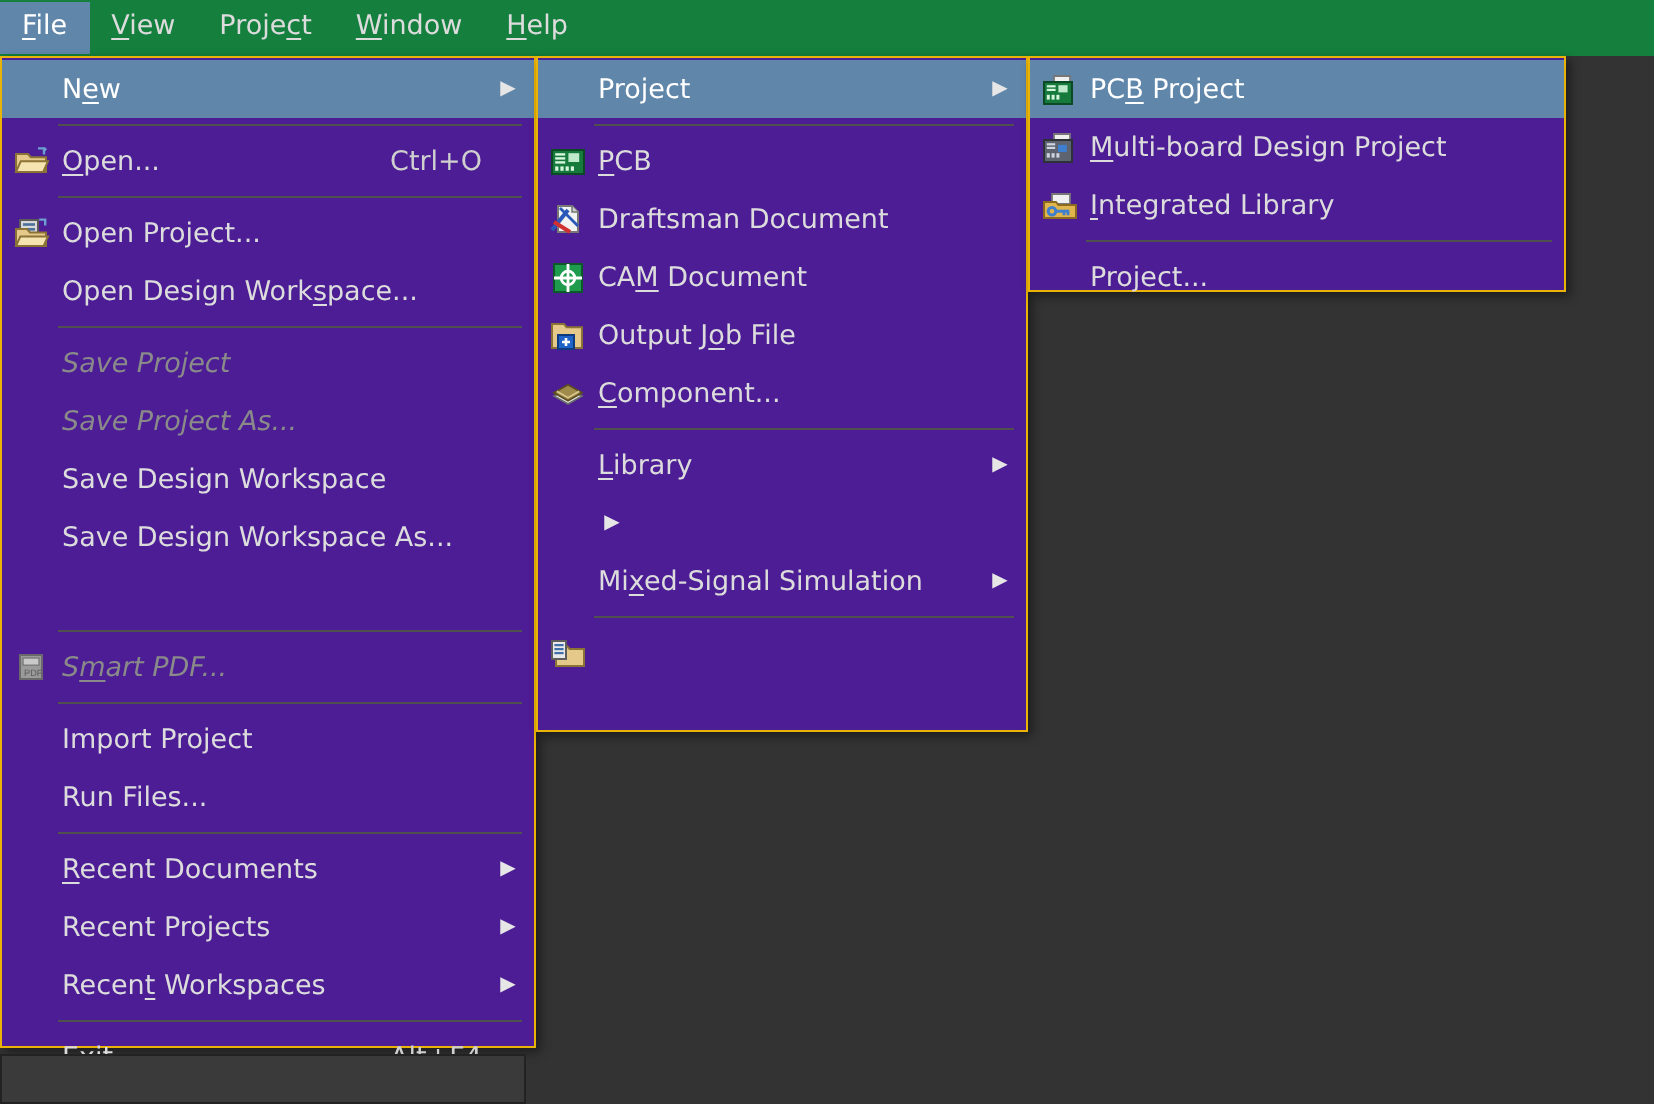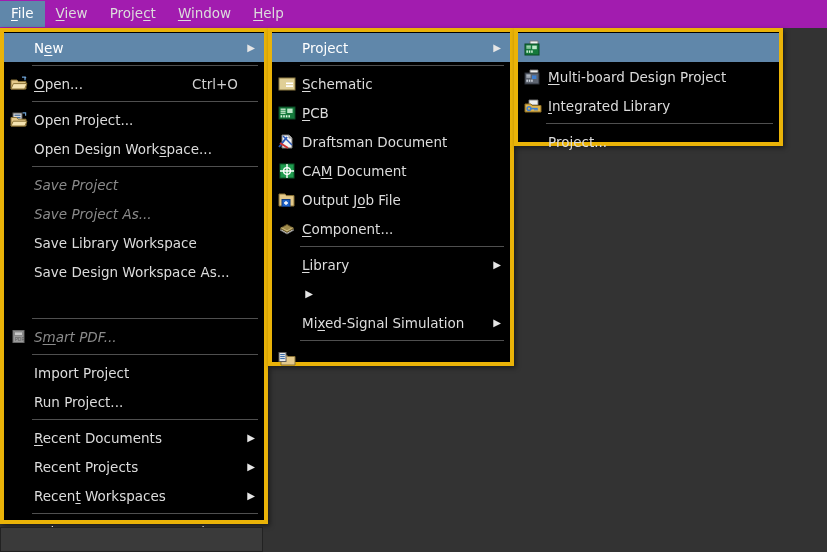--- a/index.html
+++ b/index.html
@@ -7,40 +7,40 @@
     width:827px;height:552px;
     background:#333333;
     font-family:"DejaVu Sans", sans-serif;
     font-size:13.5px;
     color:#dcdcdc;
     overflow:hidden;
     position:relative;
   }
   .menubar{
     position:absolute;left:0;top:0;width:827px;height:28px;
-    background:#a21caf;
+    background:#15803d;
     display:flex;align-items:center;
     box-sizing:border-box;
   }
   .menubar-item{
     padding:4px 11px 5px 11px;
     margin:0;
     color:#dcdcdc;
     line-height:17px;
     white-space:nowrap;
     cursor:default;
   }
   .menubar-item.active{ background:#6087aa; color:#ffffff; }
   .u{ text-decoration:underline; text-underline-offset:2px; }
 
   
   .menu{
     position:absolute;
-    background:#000000;
-    border:4px solid #eab308;
+    background:#4c1d95;
+    border:1px solid #eab308;
     box-shadow:2px 2px 5px rgba(0,0,0,.45);
     box-sizing:border-box;
     padding:1px 0;
   }
   #menu-file{ left:0px; top:28px; width:268px; height:496px; }
   #menu-new{ left:268px; top:28px; width:246px; height:338px; }
   #menu-project{ left:514px; top:28px; width:269px; height:118px; }
   #panel-below{
     position:absolute;left:0px;top:527px;width:263px;height:25px;
     background:#3a3a3a;border:1px solid #222222;box-sizing:border-box;
@@ -130,21 +130,21 @@
       <div class="label">Save Project</div>
       <div class="arrow"></div>
     </div>
     <div class="row disabled">
       <div class="ico"></div>
       <div class="label">Save Project As...</div>
       <div class="arrow"></div>
     </div>
     <div class="row">
       <div class="ico"></div>
-      <div class="label">Save Library Workspace</div>
+      <div class="label">Save Design Workspace</div>
       <div class="arrow"></div>
     </div>
     <div class="row">
       <div class="ico"></div>
       <div class="label">Save Design Workspace As...</div>
       <div class="arrow"></div>
     </div>
     <div class="row disabled">
       <div class="ico"></div>
       <div class="arrow"></div>
@@ -162,21 +162,21 @@
       <div class="arrow"></div>
     </div>
     <div class="sep"></div>
     <div class="row">
       <div class="ico"></div>
       <div class="label">Import Project</div>
       <div class="arrow"></div>
     </div>
     <div class="row">
       <div class="ico"></div>
-      <div class="label">Run Project...</div>
+      <div class="label">Run Files...</div>
       <div class="arrow"></div>
     </div>
     <div class="sep"></div>
     <div class="row">
       <div class="ico"></div>
       <div class="label"><span class="u">R</span>ecent Documents</div>
       <div class="arrow">▶</div>
     </div>
     <div class="row">
       <div class="ico"></div>
@@ -197,31 +197,20 @@
     </div>
   </div>
 
 <div class="menu" id="menu-new">
     <div class="row hl">
       <div class="ico"></div>
       <div class="label">Project</div>
       <div class="arrow">▶</div>
     </div>
     <div class="sep"></div>
-    <div class="row">
-      <div class="ico">
-        <svg class="icosvg" width="18" height="14" viewBox="0 0 18 14">
-      <rect x="1" y="1" width="16" height="12" fill="#e0cf96" stroke="#8e7b40" stroke-width="1"></rect>
-      <rect x="8" y="5.5" width="7" height="1.6" fill="#ffffff"></rect>
-      <rect x="8" y="8.3" width="7" height="1.6" fill="#ffffff"></rect>
-        </svg>
-      </div>
-      <div class="label"><span class="u">S</span>chematic</div>
-      <div class="arrow"></div>
-    </div>
     <div class="row">
       <div class="ico">
         <svg class="icosvg" width="18" height="14" viewBox="0 0 18 14">
       <rect x="1" y="1" width="16" height="12" fill="#157a3c" stroke="#0b4a24" stroke-width="1"></rect>
       <rect x="2.6" y="2.6" width="5" height="1.2" fill="#d6f5dd"></rect>
       <rect x="2.6" y="4.6" width="5" height="1.2" fill="#d6f5dd"></rect>
       <rect x="2.6" y="6.6" width="5" height="1.2" fill="#d6f5dd"></rect>
       <rect x="9.2" y="2.6" width="5.4" height="4.4" fill="#bfe9cb"></rect>
       <rect x="2.6" y="9.2" width="1.6" height="2.2" fill="#d6f5dd"></rect>
       <rect x="5.2" y="9.2" width="1.6" height="2.2" fill="#d6f5dd"></rect>
@@ -315,20 +304,21 @@
       <path d="M6 1h8v5H6z" fill="#f0f0f0" stroke="#777" stroke-width=".9"></path>
       <rect x="1" y="4" width="14" height="11" fill="#157a3c" stroke="#0b4a24" stroke-width="1"></rect>
       <rect x="2.4" y="5.6" width="4.4" height="1.1" fill="#d6f5dd"></rect>
       <rect x="2.4" y="7.4" width="4.4" height="1.1" fill="#d6f5dd"></rect>
       <rect x="8.2" y="5.6" width="4.6" height="3.6" fill="#bfe9cb"></rect>
       <rect x="2.4" y="10.4" width="1.5" height="2.4" fill="#d6f5dd"></rect>
       <rect x="4.8" y="10.4" width="1.5" height="2.4" fill="#d6f5dd"></rect>
       <rect x="7.2" y="10.4" width="1.5" height="2.4" fill="#d6f5dd"></rect>
         </svg>
       </div>
+      <div class="label">PC<span class="u">B</span> Project</div>
       <div class="arrow"></div>
     </div>
     <div class="row">
       <div class="ico">
         <svg class="icosvg" width="18" height="16" viewBox="0 0 18 16">
       <path d="M6 1h8v5H6z" fill="#f0f0f0" stroke="#777" stroke-width=".9"></path>
       <rect x="1" y="4" width="14" height="11" fill="#5d6470" stroke="#2d3138" stroke-width="1"></rect>
       <rect x="2.4" y="5.6" width="4.2" height="1.1" fill="#cfd6e0"></rect>
       <rect x="2.4" y="7.4" width="4.2" height="1.1" fill="#cfd6e0"></rect>
       <rect x="8" y="6.4" width="4.4" height="3.6" fill="#3f7fd0"></rect>

